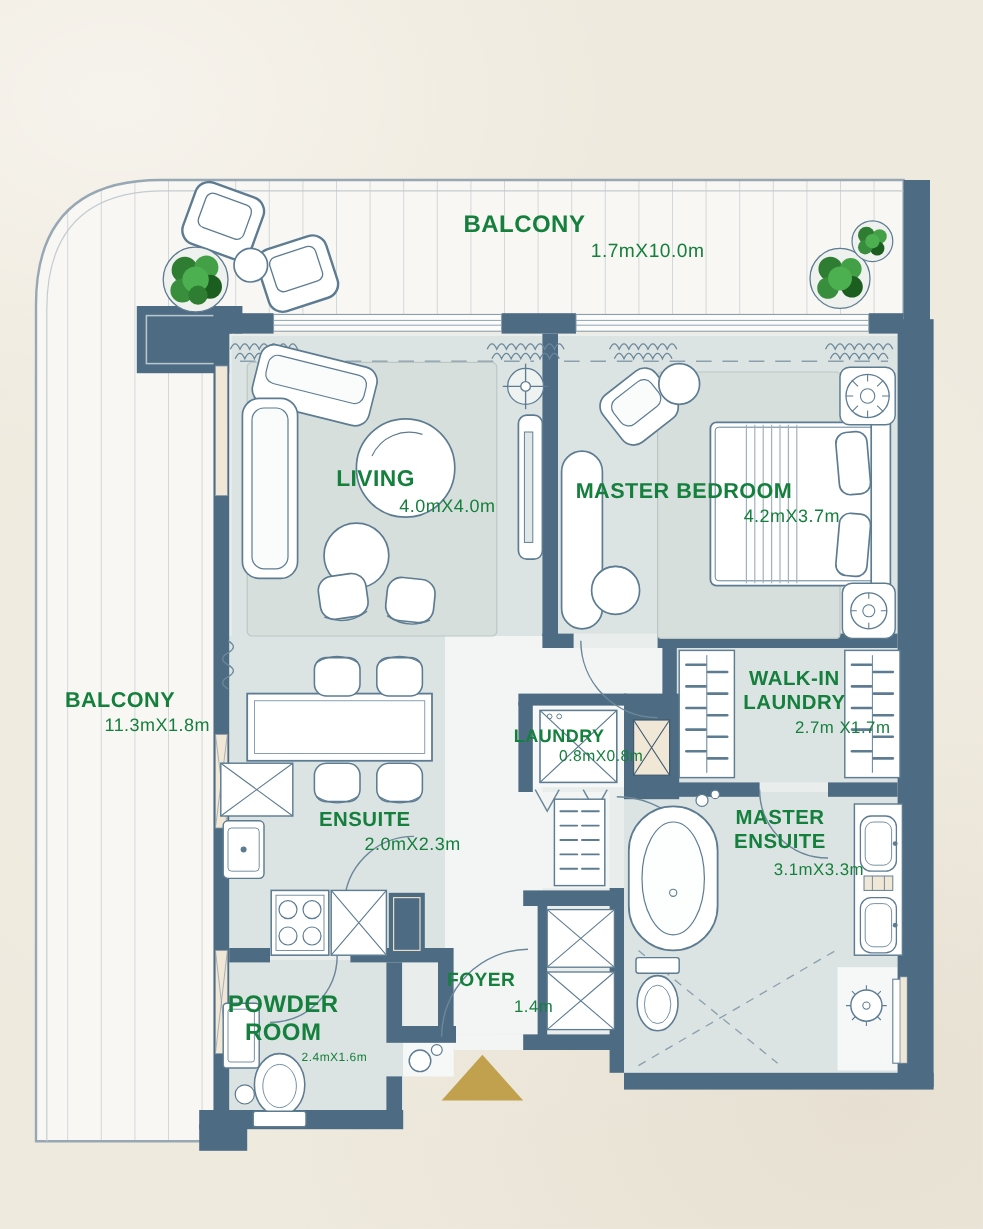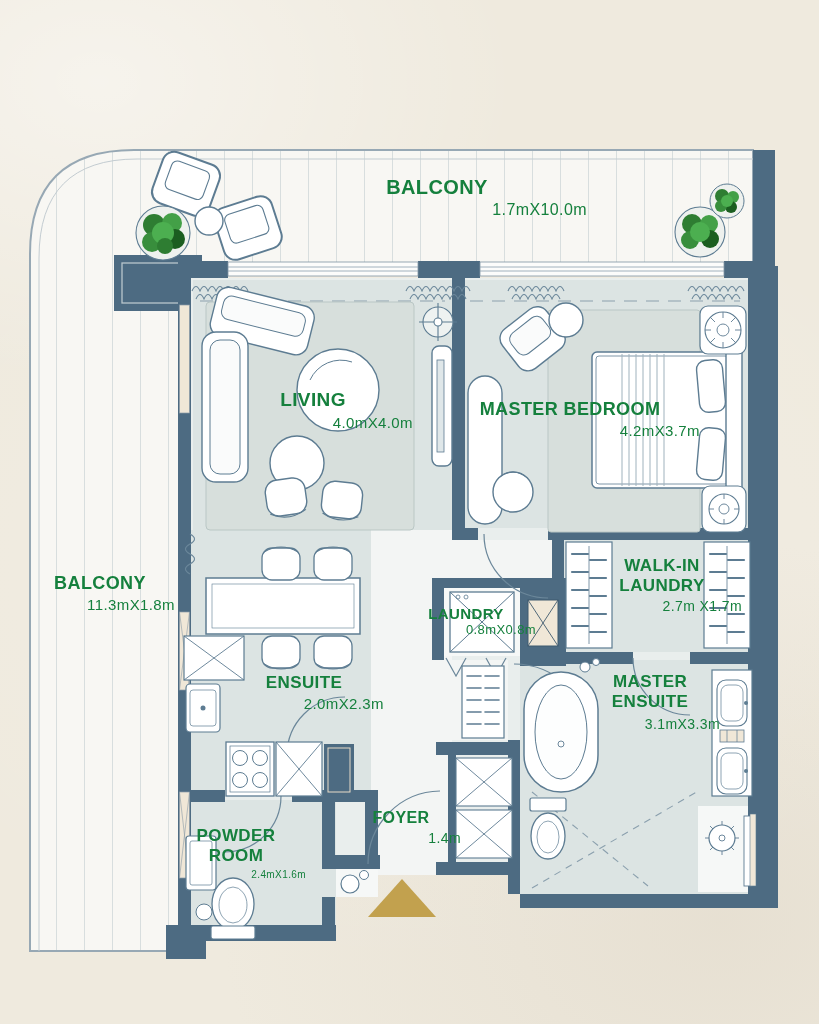--- a/index.html
+++ b/index.html
@@ -21,21 +21,21 @@
   .label .rn{display:block;font-weight:700;}
   .label .rd{display:block;font-weight:500;text-align:right;}
   .l-balcony-top .rn{font-size:20px}.l-balcony-top .rd{font-size:16px}
   .l-balcony-left .rn{font-size:18px}.l-balcony-left .rd{font-size:15px}
   .l-living .rn{font-size:19px}.l-living .rd{font-size:15px}
   .l-master .rn{font-size:18px}.l-master .rd{font-size:15px}
   .l-wardrobe .rn{font-size:17px;line-height:1.18}.l-wardrobe .rd{font-size:14px;margin-top:1px}
   .l-laundry{line-height:1.12}.l-laundry .rn{font-size:15px}.l-laundry .rd{font-size:13px}
   .l-kitchen .rn{font-size:17px}.l-kitchen .rd{font-size:15px}
   .l-ensuite .rn{font-size:17px;line-height:1.18}.l-ensuite .rd{font-size:14px;margin-top:3px}
-  .l-powder .rn{font-size:17px;line-height:1.18}.l-powder .rd{font-size:10px;margin-top:2px}
+  .l-powder .rn{font-size:20px;line-height:1.18}.l-powder .rd{font-size:10px;margin-top:2px}
   .l-foyer .rn{font-size:16px}.l-foyer .rd{font-size:14px}
 </style>
 </head>
 <body>
 
 <div class="stage">
 <svg width="819" height="1024" viewBox="0 0 819 1024">
   <defs>
     <pattern id="deckP" width="28" height="28" patternUnits="userSpaceOnUse">
       <rect width="28" height="28" fill="#f8f7f3"></rect>

